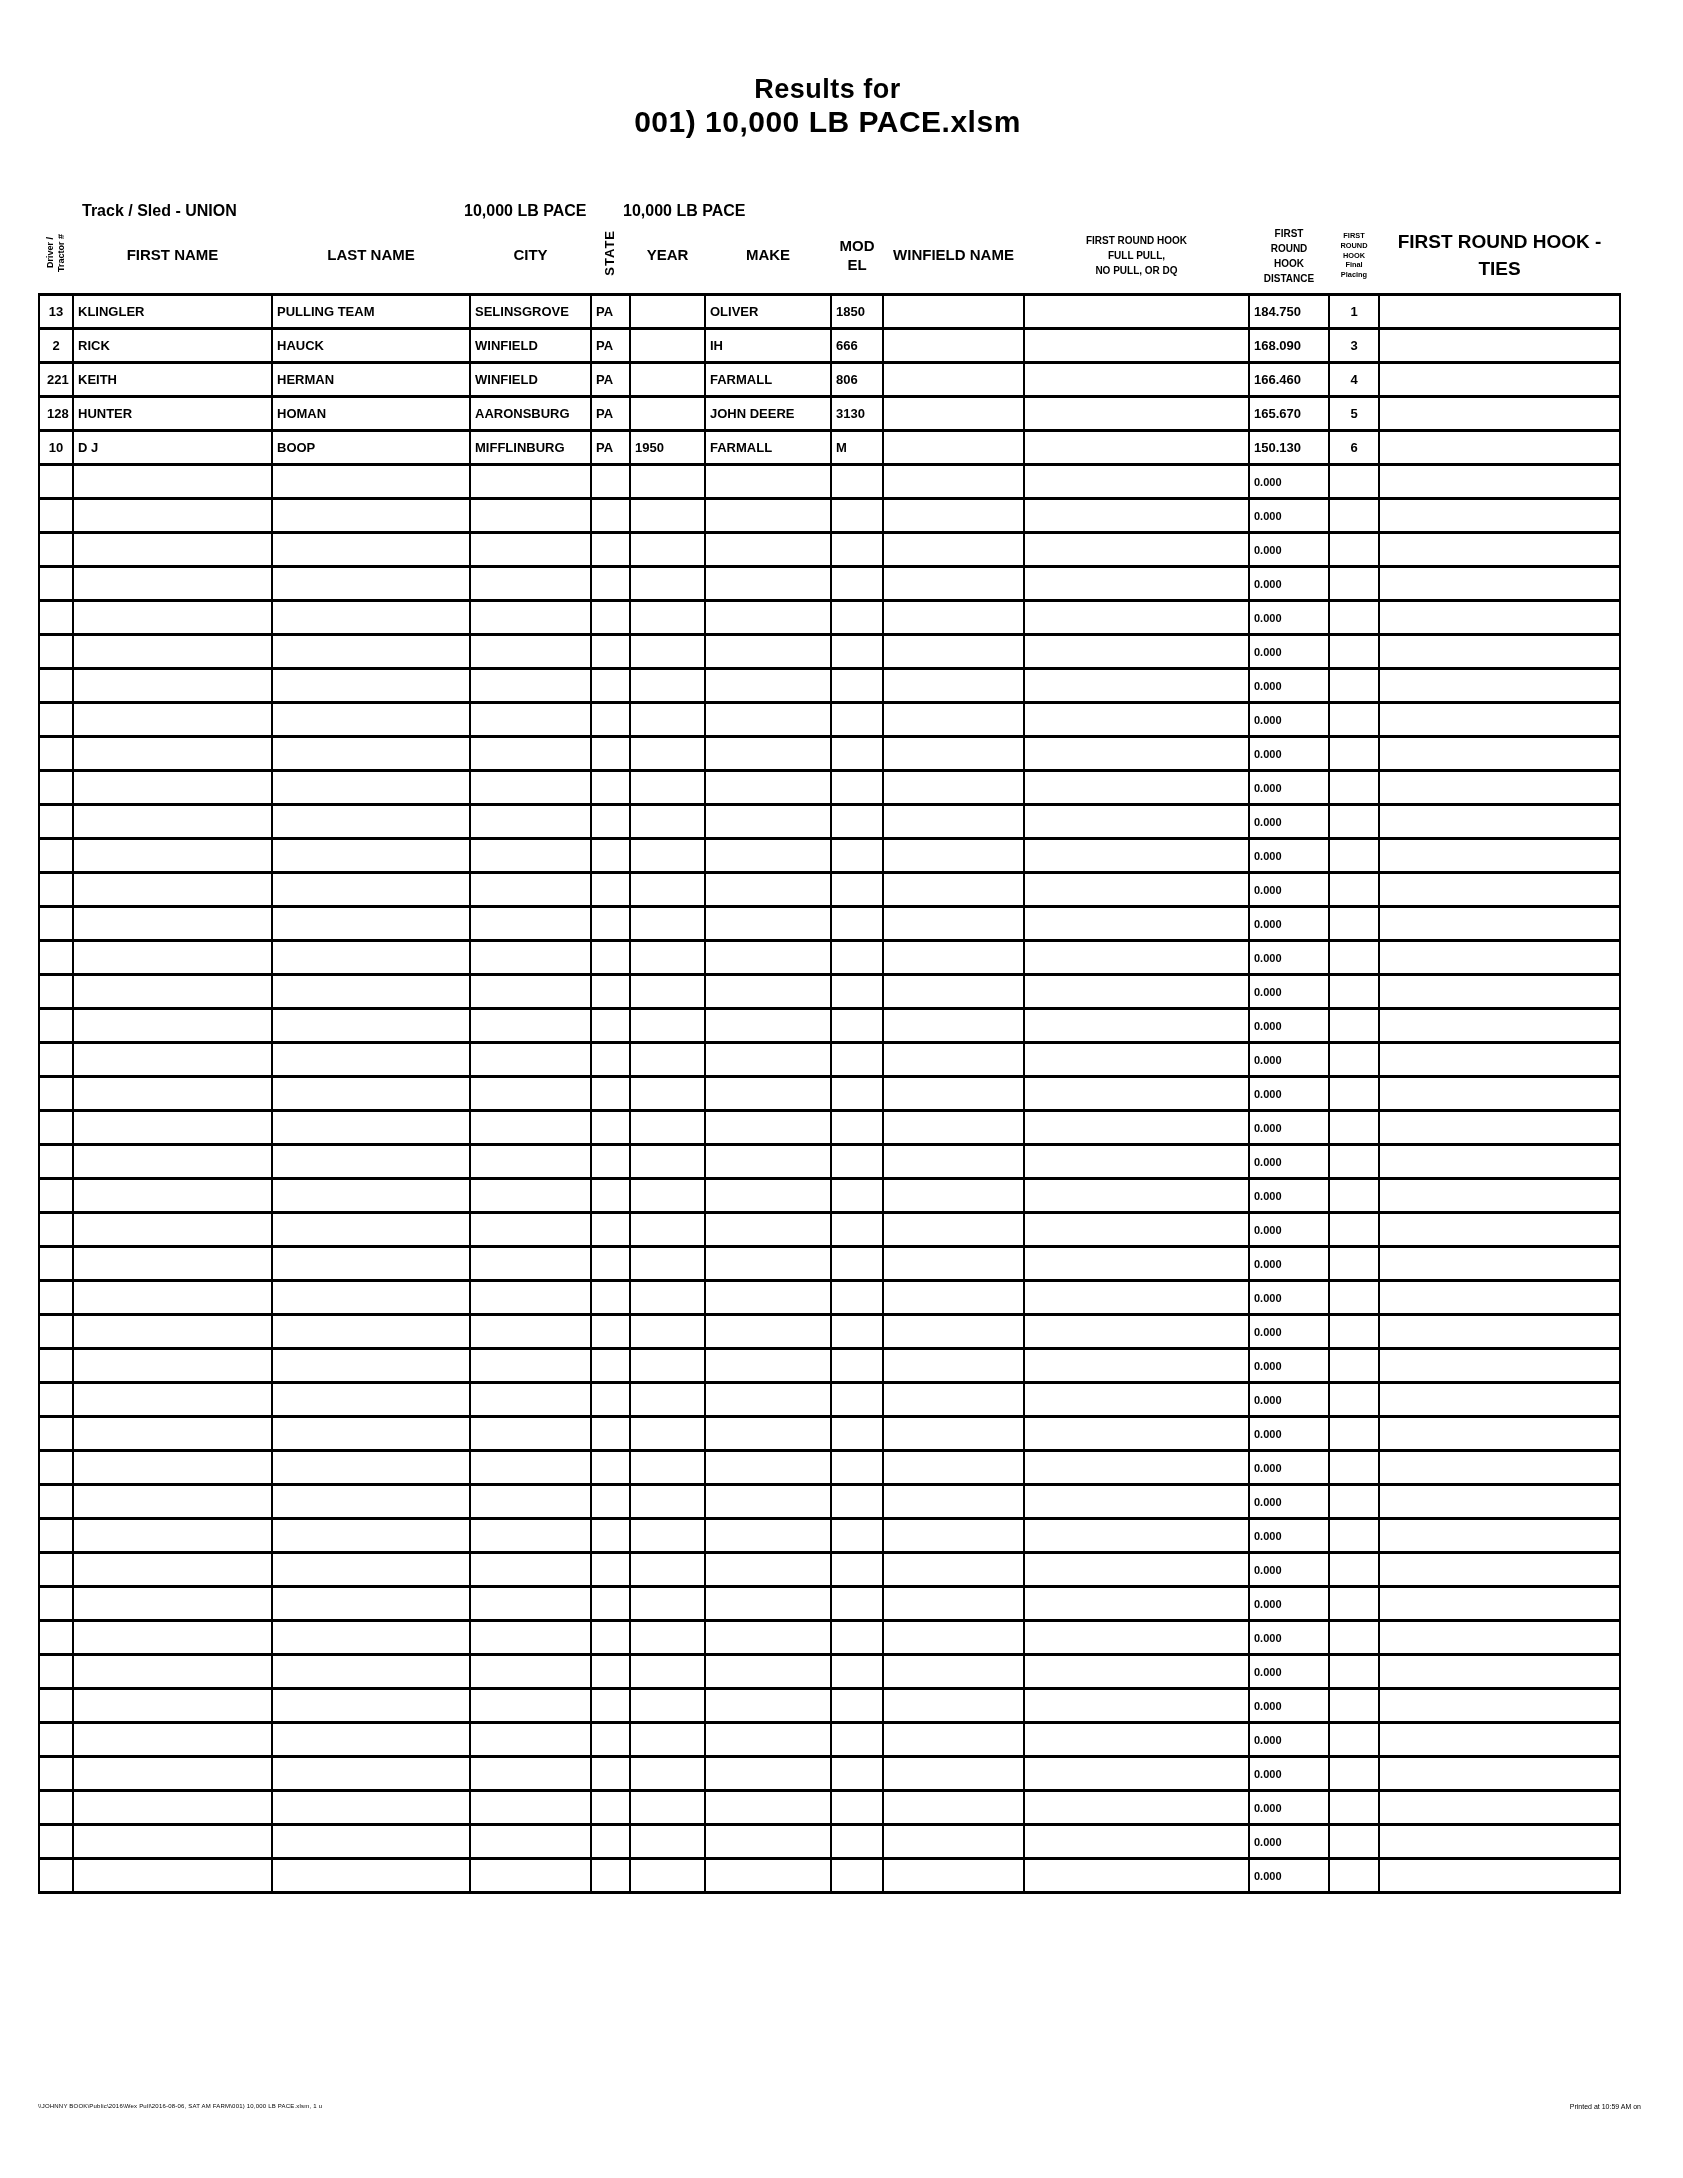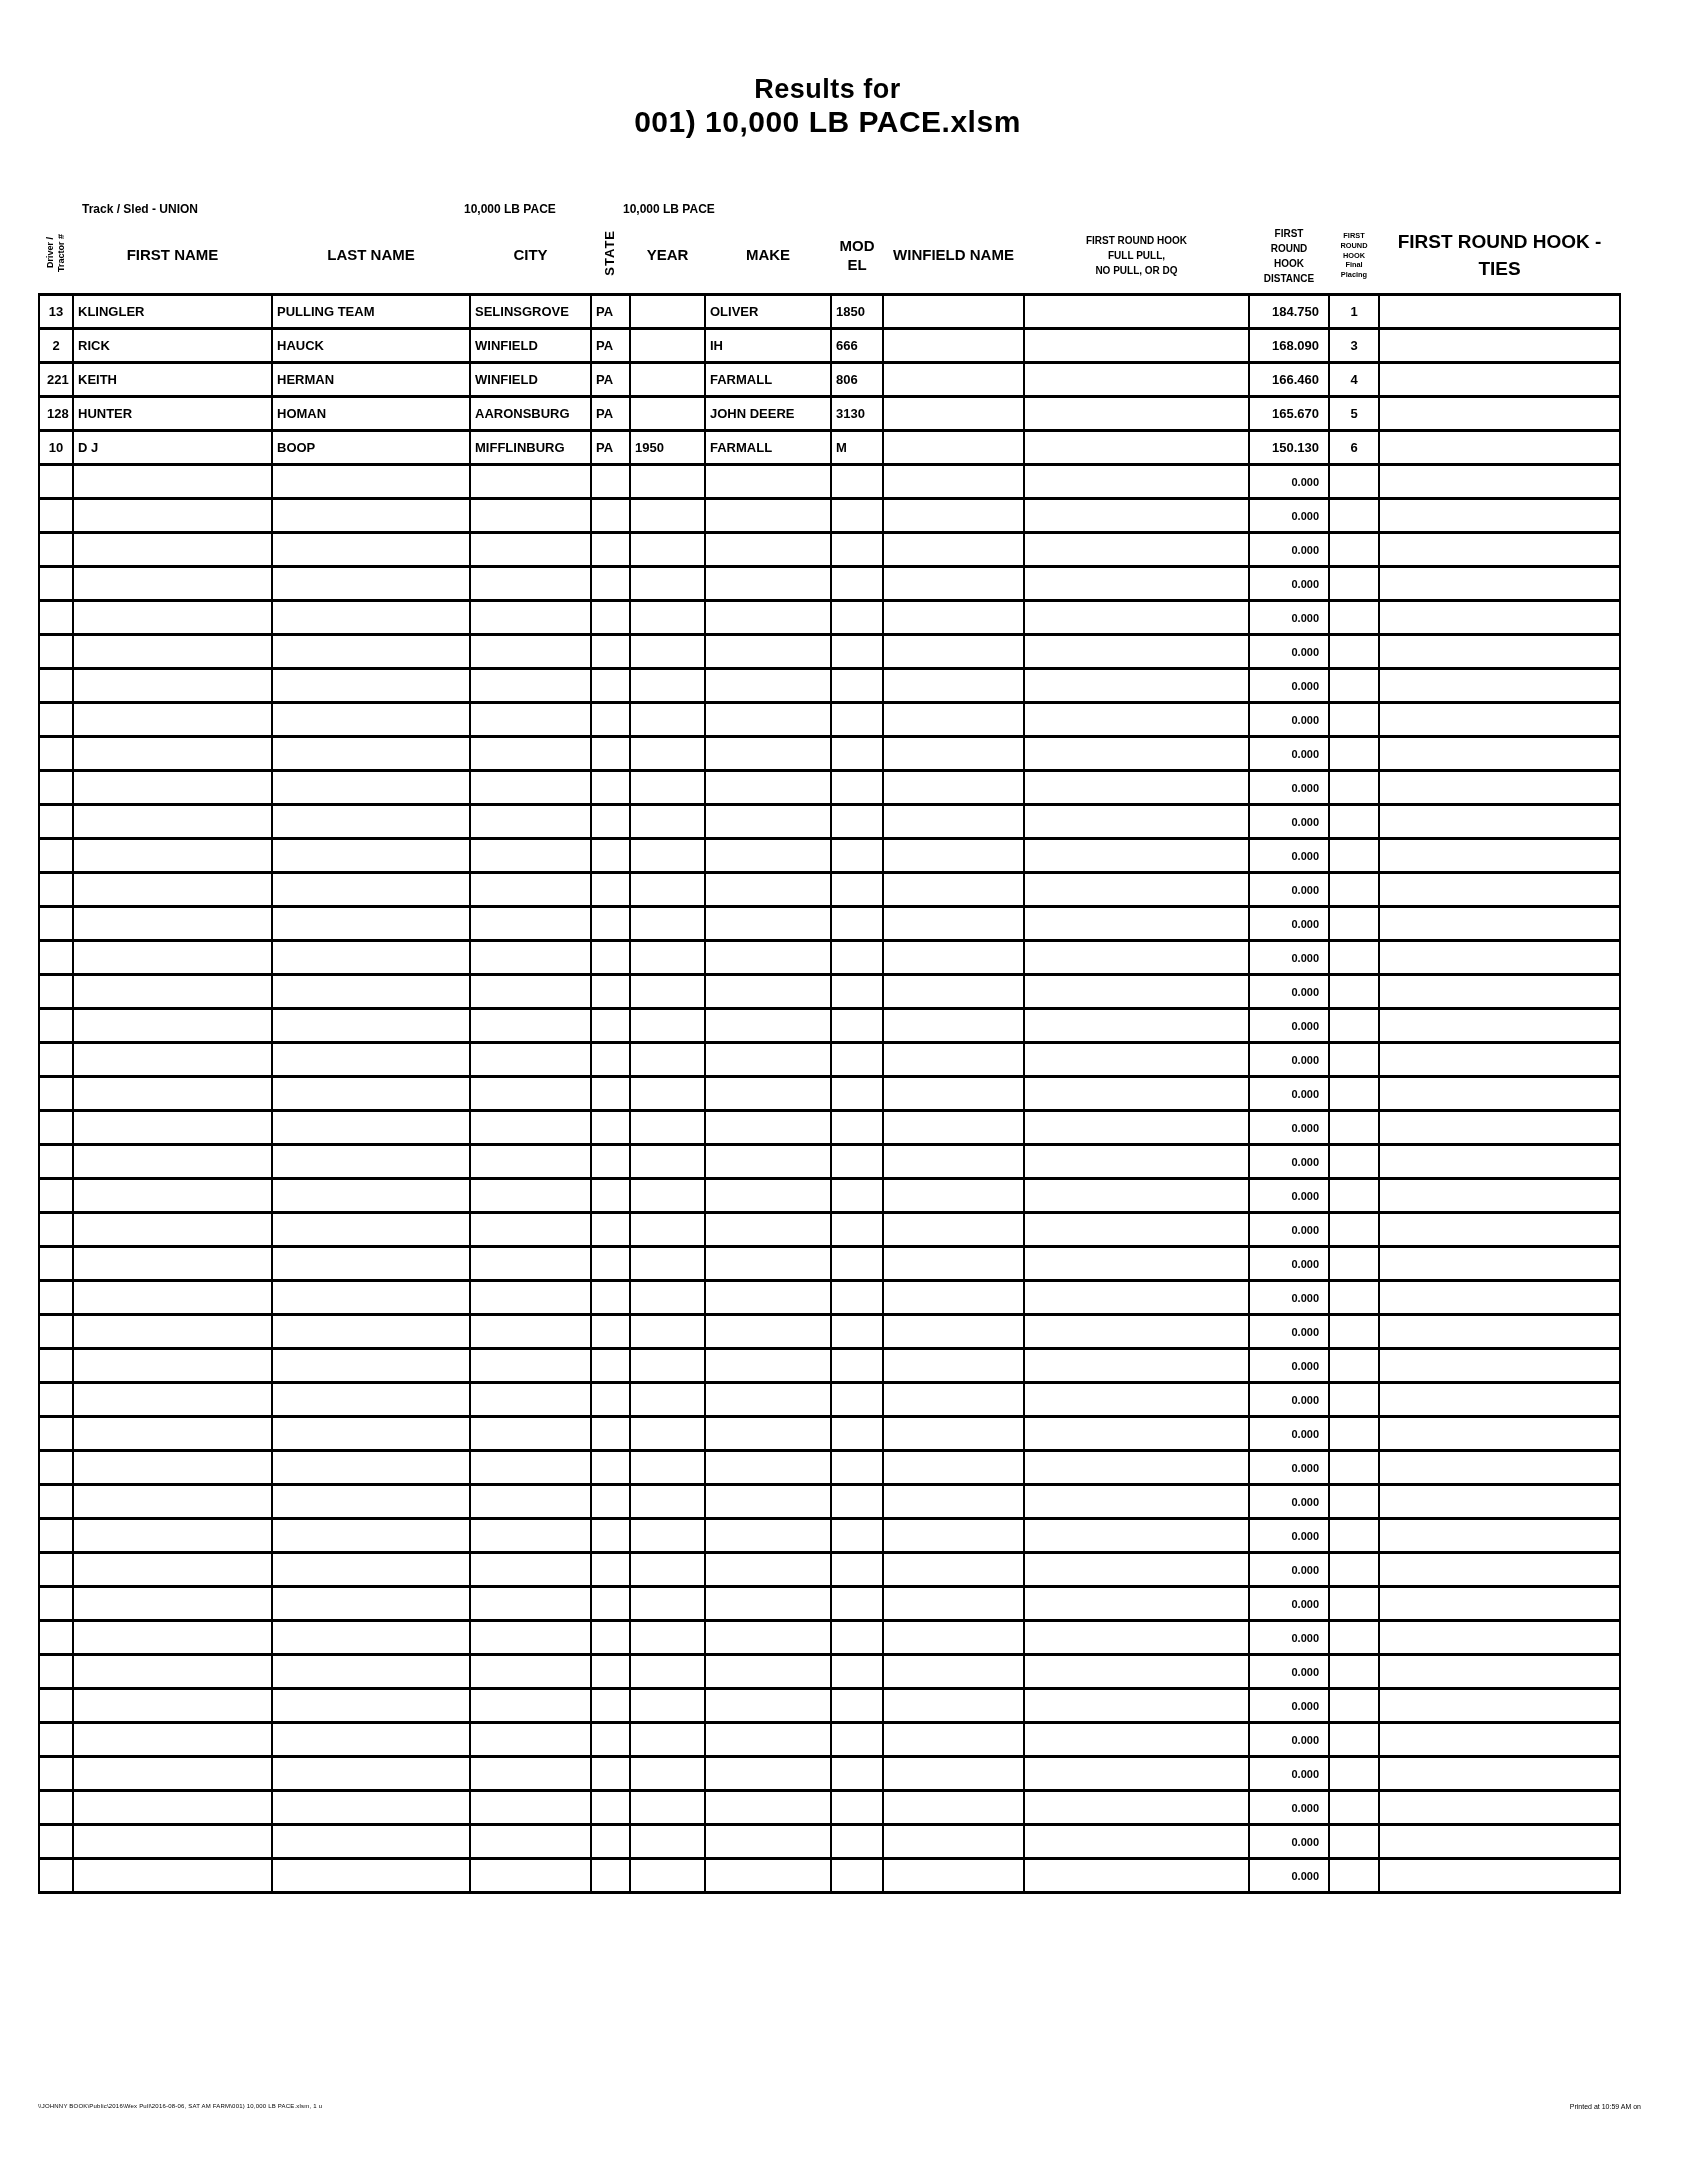--- a/index.html
+++ b/index.html
@@ -5,21 +5,21 @@
   html,body{margin:0;padding:0;}
   body{
     width:1683px;height:2178px;position:relative;background:#ffffff;
     font-family:"Liberation Sans", sans-serif;color:#000;
     -webkit-font-smoothing:antialiased;
   }
   .title-block{position:absolute;left:38px;top:40px;width:1579px;text-align:center;}
   .title-line1{font-size:27px;font-weight:bold;letter-spacing:0.5px;margin-top:34px;}
   .title-line2{font-size:30px;font-weight:bold;letter-spacing:0.5px;}
 
-  .meta{position:absolute;top:202px;height:22px;font-size:12px;font-weight:bold;white-space:nowrap;}
+  .meta{position:absolute;top:202px;height:22px;font-size:16px;font-weight:bold;white-space:nowrap;}
   .meta-track{left:82px;}
   .meta-class1{left:464px;}
   .meta-class2{left:623px;}
 
   table.results{
     position:absolute;left:38px;top:218px;
     border-collapse:collapse;table-layout:fixed;width:1579px;
   }
   thead th{
     border:0;border-bottom:3px solid #000;
@@ -38,21 +38,21 @@
   .vert-md{font-size:13px;letter-spacing:1px;}
 
   tbody td{
     border-left:2px solid #000;border-right:2px solid #000;
     border-top:3px solid #000;border-bottom:3px solid #000;
     height:31px;padding:0 4px;overflow:hidden;white-space:nowrap;
     font-weight:bold;font-size:13px;text-align:left;vertical-align:middle;
   }
   tbody tr.empty td{font-size:11px;}
   td.c-num{text-align:center;padding:0 7px;}
-  td.c-distance{text-align:right;padding-right:9px;margin-top:48px;}
+  td.c-distance{padding-right:9px;margin-top:48px;}
   td.c-placing{text-align:center;}
 
   .footer-left{
     position:absolute;left:38px;top:2103px;font-size:6px;font-weight:normal;
     letter-spacing:0.2px;white-space:nowrap;
   }
   .footer-right{
     position:absolute;right:42px;top:2103px;font-size:7px;font-weight:normal;
     white-space:nowrap;
   }

